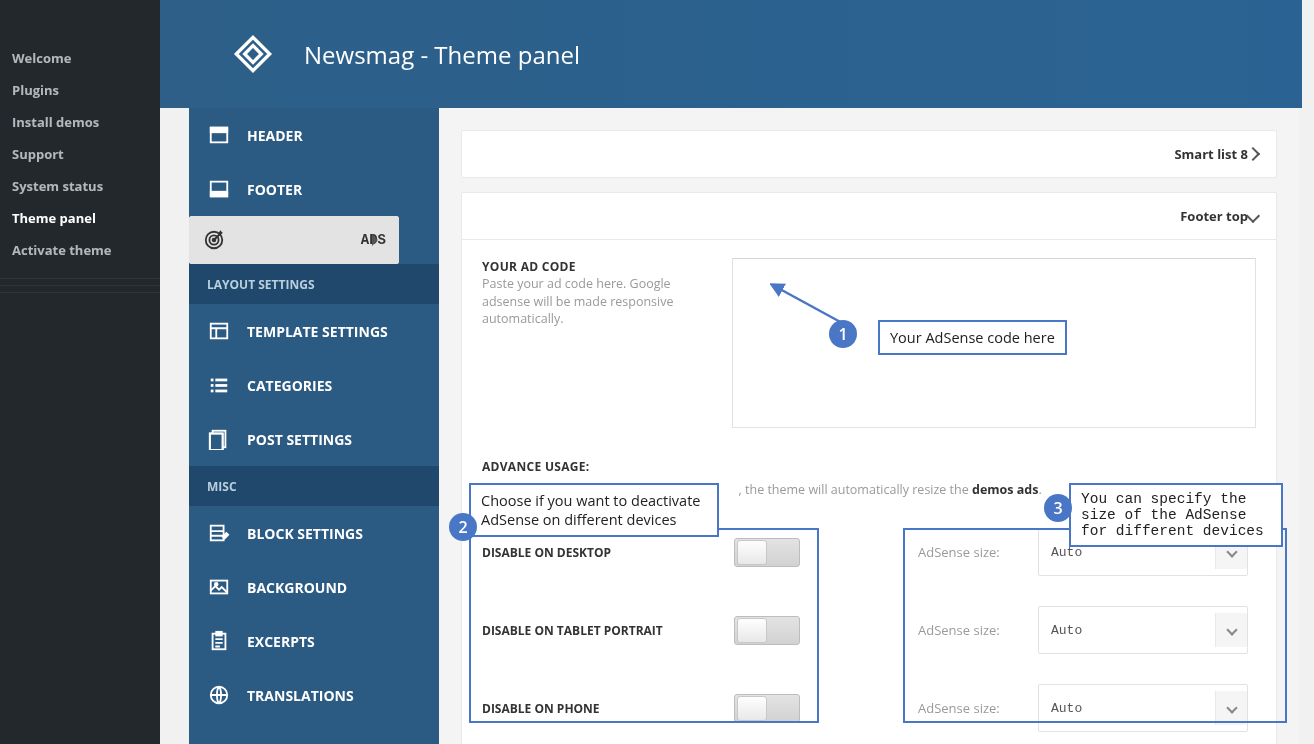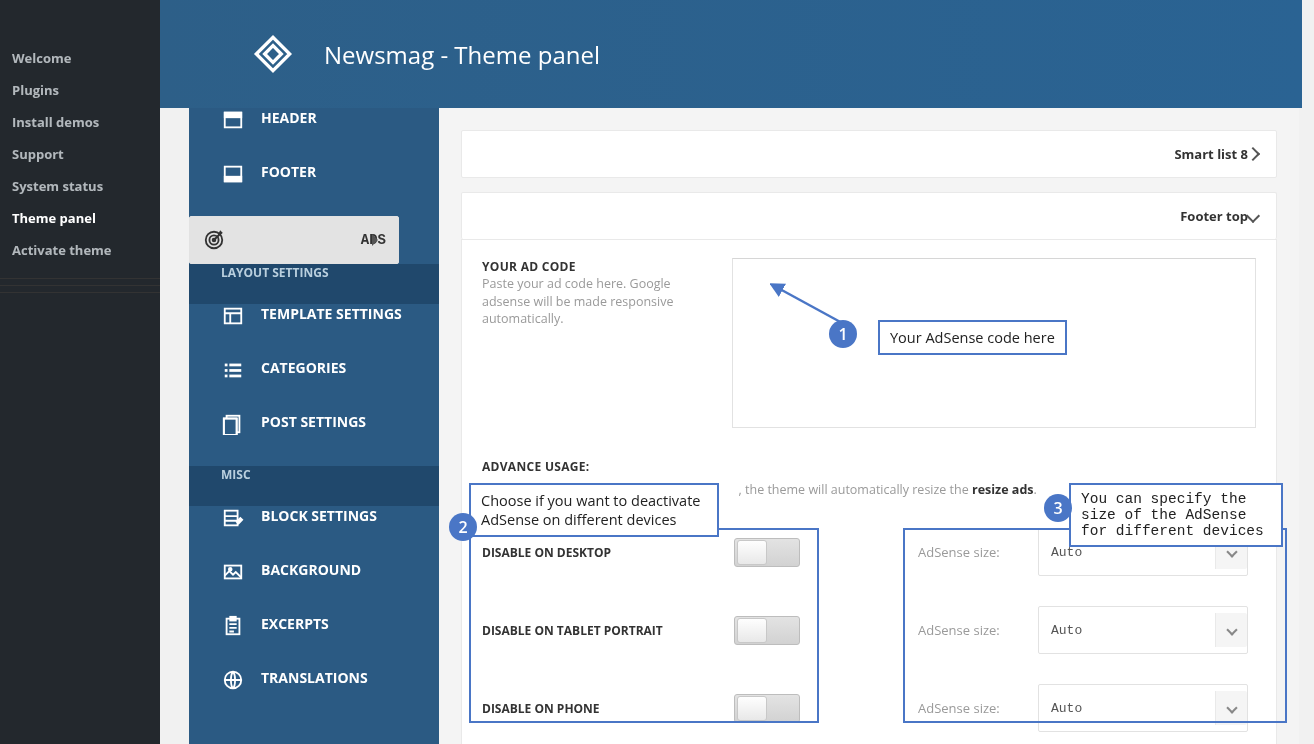--- a/index.html
+++ b/index.html
@@ -22,28 +22,28 @@
   border:7px solid transparent;border-right-color:#f1f1f1;}
 .wp-sub-active { color:#fff !important; font-weight:600; }
 .wp-sep{height:6px;}
 .wp-icon{width:20px;height:20px;display:inline-flex;align-items:center;justify-content:center;
   font-size:16px;color:rgba(240,245,250,.6);}
 .wp-item.active .wp-icon{color:#fff;}
 
 
 .panel-header{ position:absolute; left:160px; top:0; right:12px; height:108px;
   background: linear-gradient(to right,#2d5f88,#2a6393);
-  color:#fff; display:flex; align-items:center; padding-left:88px; gap:26px;}
+  color:#fff; display:flex; align-items:center; padding-left:68px; gap:26px;}
 .panel-header .logo{width:50px;height:50px;}
 .panel-header h1{font-size:24px;font-weight:400;}
 
 
 .th-sidebar{ position:absolute; left:189px; top:108px; width:250px; bottom:0;
   background:#2b5a83; color:#d7e6f1; }
-.th-item{ height:54px; display:flex; align-items:flex-start; gap:16px; padding:0 32px;
+.th-item{ height:54px; display:flex; align-items:center; gap:16px; padding:0 18px;
   font-size:14px; font-weight:700; color:#fff; cursor:pointer; position:relative; }
 .th-item.group{ height:40px; background:#20486c; font-size:12px; font-weight:700;
   color:#b9cfde; cursor:default; }
 .th-item.sel{ background:#e3e3e3; color:#333; }
 .th-item.sel::after{content:'';position:absolute;right:14px;top:50%;transform:translateY(-50%);
   border:6px solid transparent; border-left-color:#555;}
 .th-icon{width:24px;height:24px;display:inline-flex;align-items:center;justify-content:center;}
 
 
 .main{ position:absolute; left:439px; top:108px; right:15px; bottom:0;
@@ -362,21 +362,21 @@
       <div class="leftcol">
         <div class="lbl-strong">YOUR AD CODE</div>
         <div class="help">Paste your ad code here. Google adsense will be made responsive automatically.</div>
       </div>
       <textarea class="adtext" style=""></textarea>
     </div>
 
     <div class="advance">
       <div class="lbl-strong">ADVANCE USAGE:</div>
       <div class="rule-line">
-        <span style="visibility:hidden;">If you need to show ads on different devices</span><span>, the theme will automatically resize the </span><b>resize ads</b><span>.</span>
+        <span style="visibility:hidden;">If you need to show ads on different devices</span><span>, the theme will automatically resize the </span><b>demos ads</b><span>.</span>
       </div>
 
       <div class="ctrl-row">
         <div class="ctrl-label">DISABLE ON DESKTOP</div>
         <div class="toggle">
             <div class="knob"></div>
           </div>
         <div class="sizelbl">AdSense size:</div>
         <div class="sel">
           <span>Auto</span>

